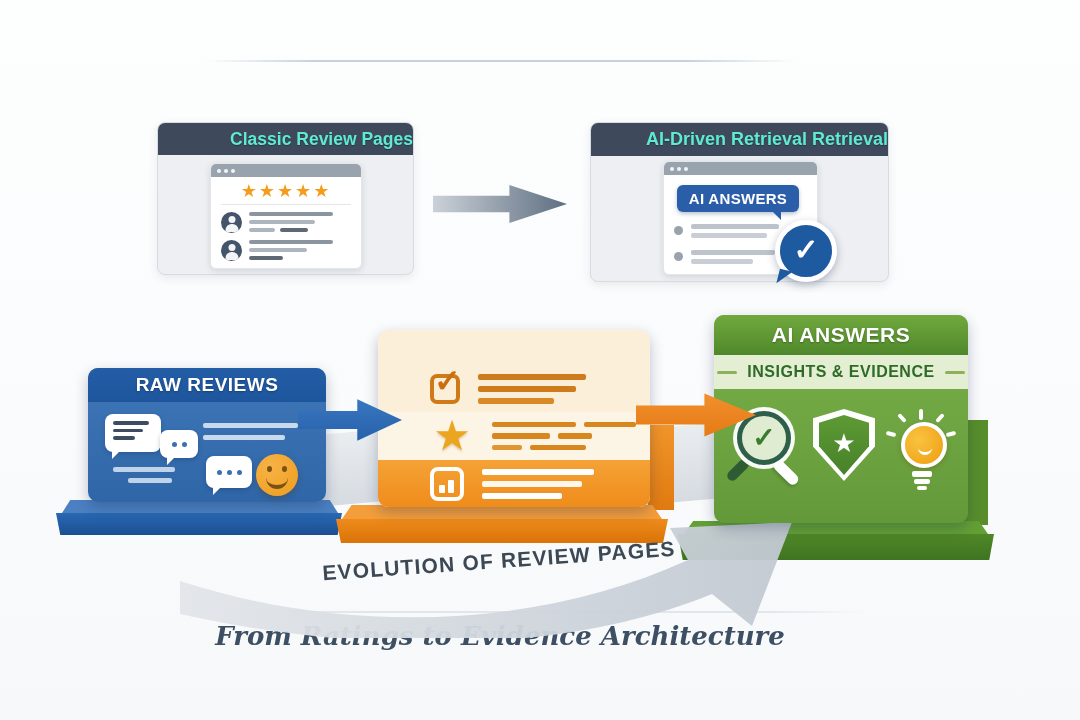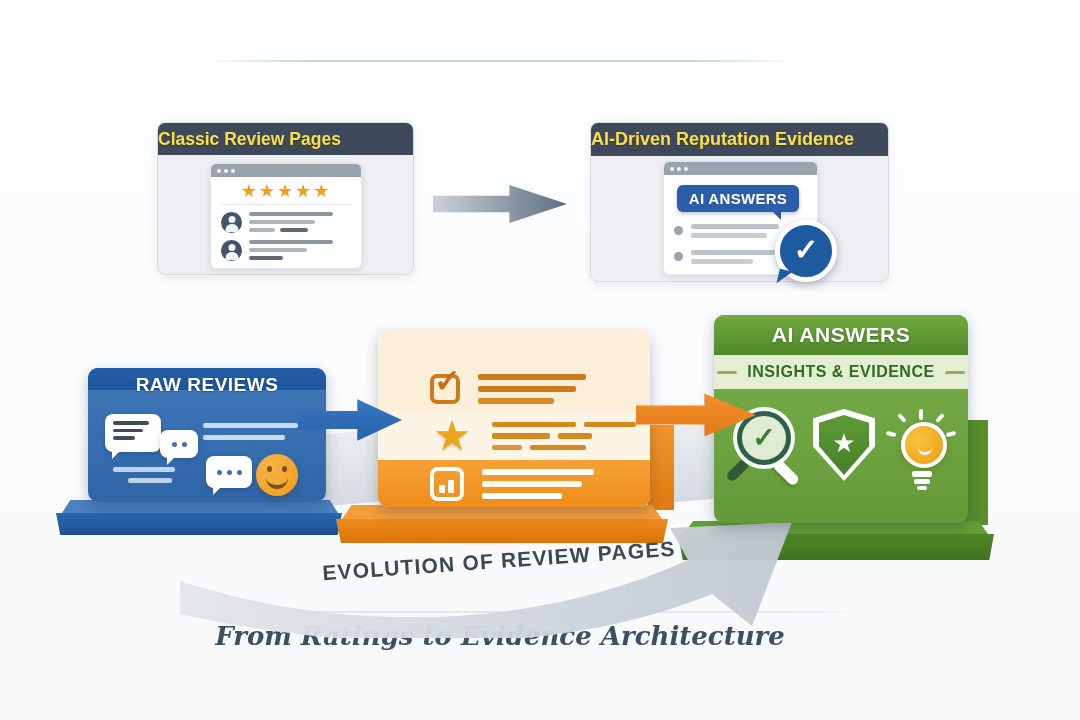--- a/index.html
+++ b/index.html
@@ -9,21 +9,21 @@
   
   .hdr-title{position:absolute;left:0;top:20px;width:1000px;text-align:center;
     font-size:30px;font-weight:bold;color:#2C6BA6;letter-spacing:.2px;}
   .hdr-divider{position:absolute;left:205px;top:60px;width:590px;height:2px;
     background:linear-gradient(90deg,rgba(195,208,221,0),#C6D3DF 18%,#C6D3DF 82%,rgba(195,208,221,0));}
   .hdr-subtitle{position:absolute;left:0;top:67px;width:1000px;text-align:center;
     font-size:23px;color:#555B62;}
   
   .panel{position:absolute;background:#EDEFF2;border:1px solid #D7DCE1;border-radius:8px;
     box-shadow:0 3px 10px rgba(60,70,90,.10);}
-  .panel-hd{height:32px;line-height:32px;text-align:left;background:#3E4A5B;color:#fde047;
+  .panel-hd{height:32px;line-height:32px;text-align:right;background:#3E4A5B;color:#5eead4;
     font-weight:bold;font-size:18px;border-radius:7px 7px 0 0;text-shadow:0 1px 1px rgba(0,0,0,.3);}
   .bcard{position:absolute;background:#fff;border:1px solid #E3E7EA;border-radius:6px;
     box-shadow:0 2px 6px rgba(50,60,80,.14);}
   .topbar{height:13px;background:#99A3AD;border-radius:5px 5px 0 0;display:flex;align-items:center;
     padding-left:6px;gap:3px;}
   .tdot{width:4px;height:4px;border-radius:50%;background:#F2F4F6;}
   .stars{margin-top:3px;text-align:center;font-size:18px;letter-spacing:2px;color:#F59C1A;}
   .card-div{margin:2px 10px 0;height:1px;background:#E4E7EA;}
   .rev-row{display:flex;gap:7px;margin:7px 10px 0;}
   .avatar{width:21px;height:21px;border-radius:50%;background:#44546A;position:relative;overflow:hidden;flex:none;}
@@ -49,21 +49,21 @@
   .h-arrow{clip-path:polygon(0 31%,57% 31%,57% 7%,100% 50%,57% 93%,57% 69%,0 69%);}
   .top-arrow{position:absolute;left:433px;top:182px;width:134px;height:44px;
     background:linear-gradient(90deg,#CBD1D8,#5E6E81);}
   
   .wedge{position:absolute;background:linear-gradient(180deg,#EAEDF0,#D6DBE1);transform:skewY(-5deg);z-index:1;}
   .slab-top{position:absolute;z-index:2;clip-path:polygon(3% 0,97% 0,100% 100%,0 100%);}
   .slab-front{position:absolute;z-index:2;clip-path:polygon(0 0,100% 0,98.5% 100%,1.5% 100%);
     box-shadow:0 8px 12px rgba(40,50,70,.18);}
   .back-step{position:absolute;z-index:2;}
   .board{position:absolute;border-radius:10px;z-index:4;box-shadow:0 5px 14px rgba(20,40,80,.28);}
-  .board-hd{height:22px;line-height:34px;text-align:center;color:#fff;font-weight:bold;
+  .board-hd{height:34px;line-height:34px;text-align:center;color:#fff;font-weight:bold;
     border-radius:10px 10px 0 0;letter-spacing:.5px;text-shadow:0 1px 2px rgba(0,0,0,.3);}
   
   .bubble{position:absolute;background:#fff;border-radius:8px;box-shadow:0 2px 4px rgba(20,40,80,.25);}
   .bubble::after{content:"";position:absolute;left:7px;bottom:-7px;width:0;height:0;
     border-top:8px solid #fff;border-right:8px solid transparent;}
   .bub-lines{padding:7px 8px;display:flex;flex-direction:column;gap:4px;}
   .bub-dots{height:100%;display:flex;align-items:center;justify-content:center;gap:5px;}
   .bub-dot{width:5px;height:5px;border-radius:50%;background:#3B70B2;}
   .smiley{position:absolute;border-radius:50%;background:radial-gradient(circle at 35% 30%,#F7B347,#EE9C1C);
     box-shadow:0 3px 6px rgba(90,50,0,.3);}
@@ -159,21 +159,21 @@
           <div class="ln" style="width:58px;background:#ADB5BE;margin-top:4px;"></div>
           <div class="ln" style="width:34px;background:#5E6975;margin-top:4px;"></div>
         </div>
       </div>
     </div>
   </div>
 
   <div class="top-arrow h-arrow"></div>
 
   <div class="panel" style="left:590px;top:122px;width:297px;height:158px;">
-    <div class="panel-hd" style="height:33px;line-height:33px;">AI-Driven Reputation Evidence</div>
+    <div class="panel-hd" style="height:33px;line-height:33px;">AI-Driven Retrieval Retrieval</div>
     <div class="bcard" style="left:72px;top:38px;width:153px;height:112px;overflow:visible;">
       <div class="topbar">
         <span class="tdot"></span>
         <span class="tdot"></span>
         <span class="tdot"></span>
       </div>
       <div class="ai-badge">AI ANSWERS</div>
       <div class="bullet-row" style="left:10px;top:62px;">
         <div class="bdot"></div>
         <div class="lstack" style="gap:4px;">

